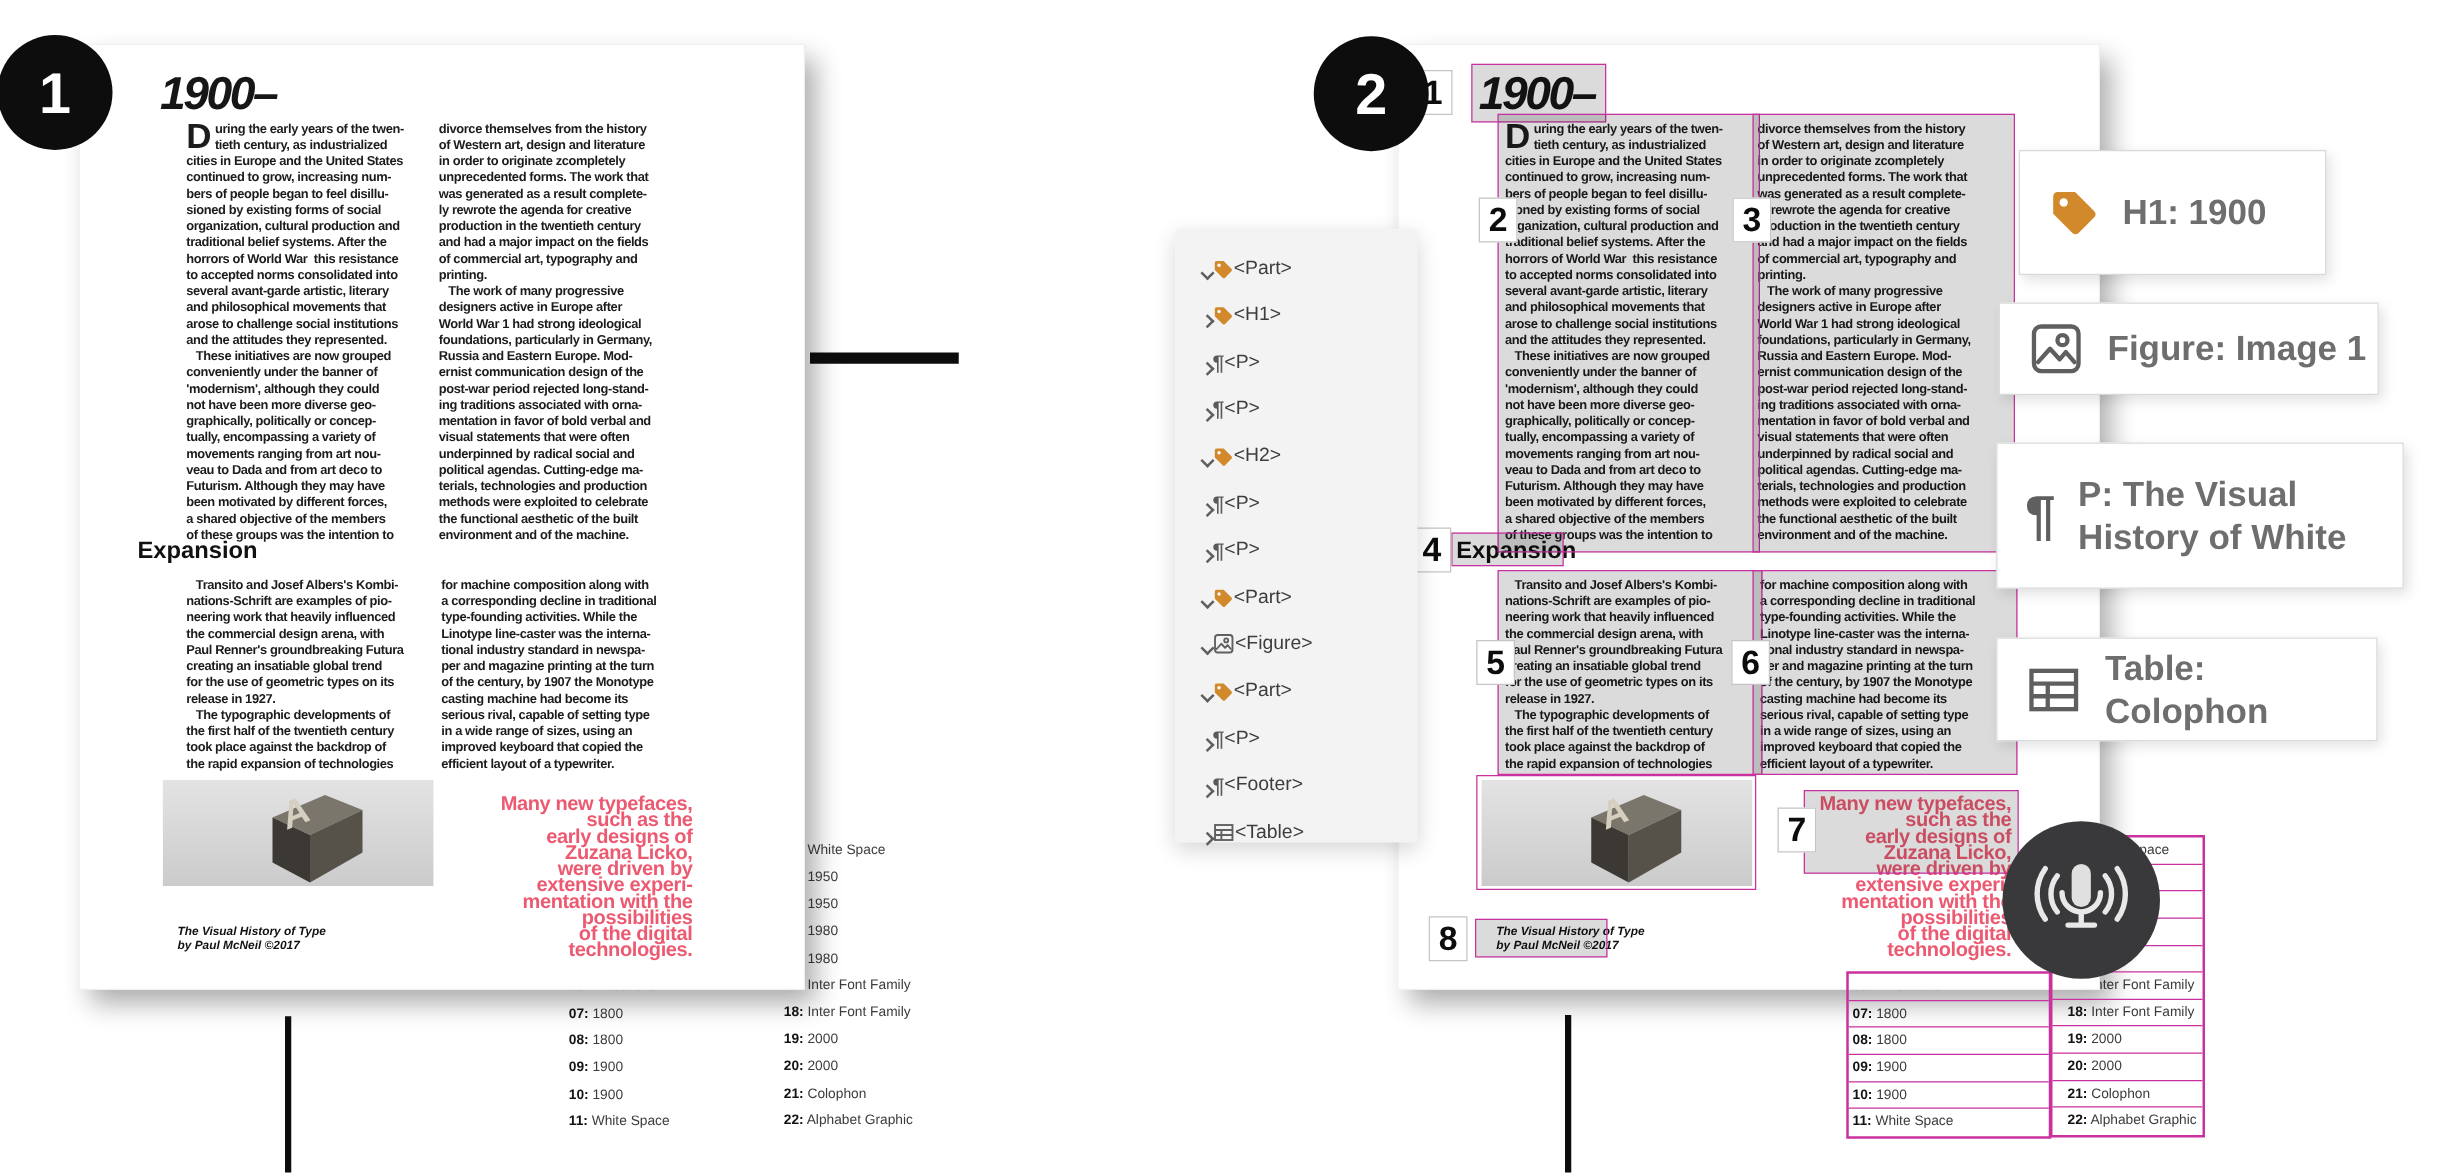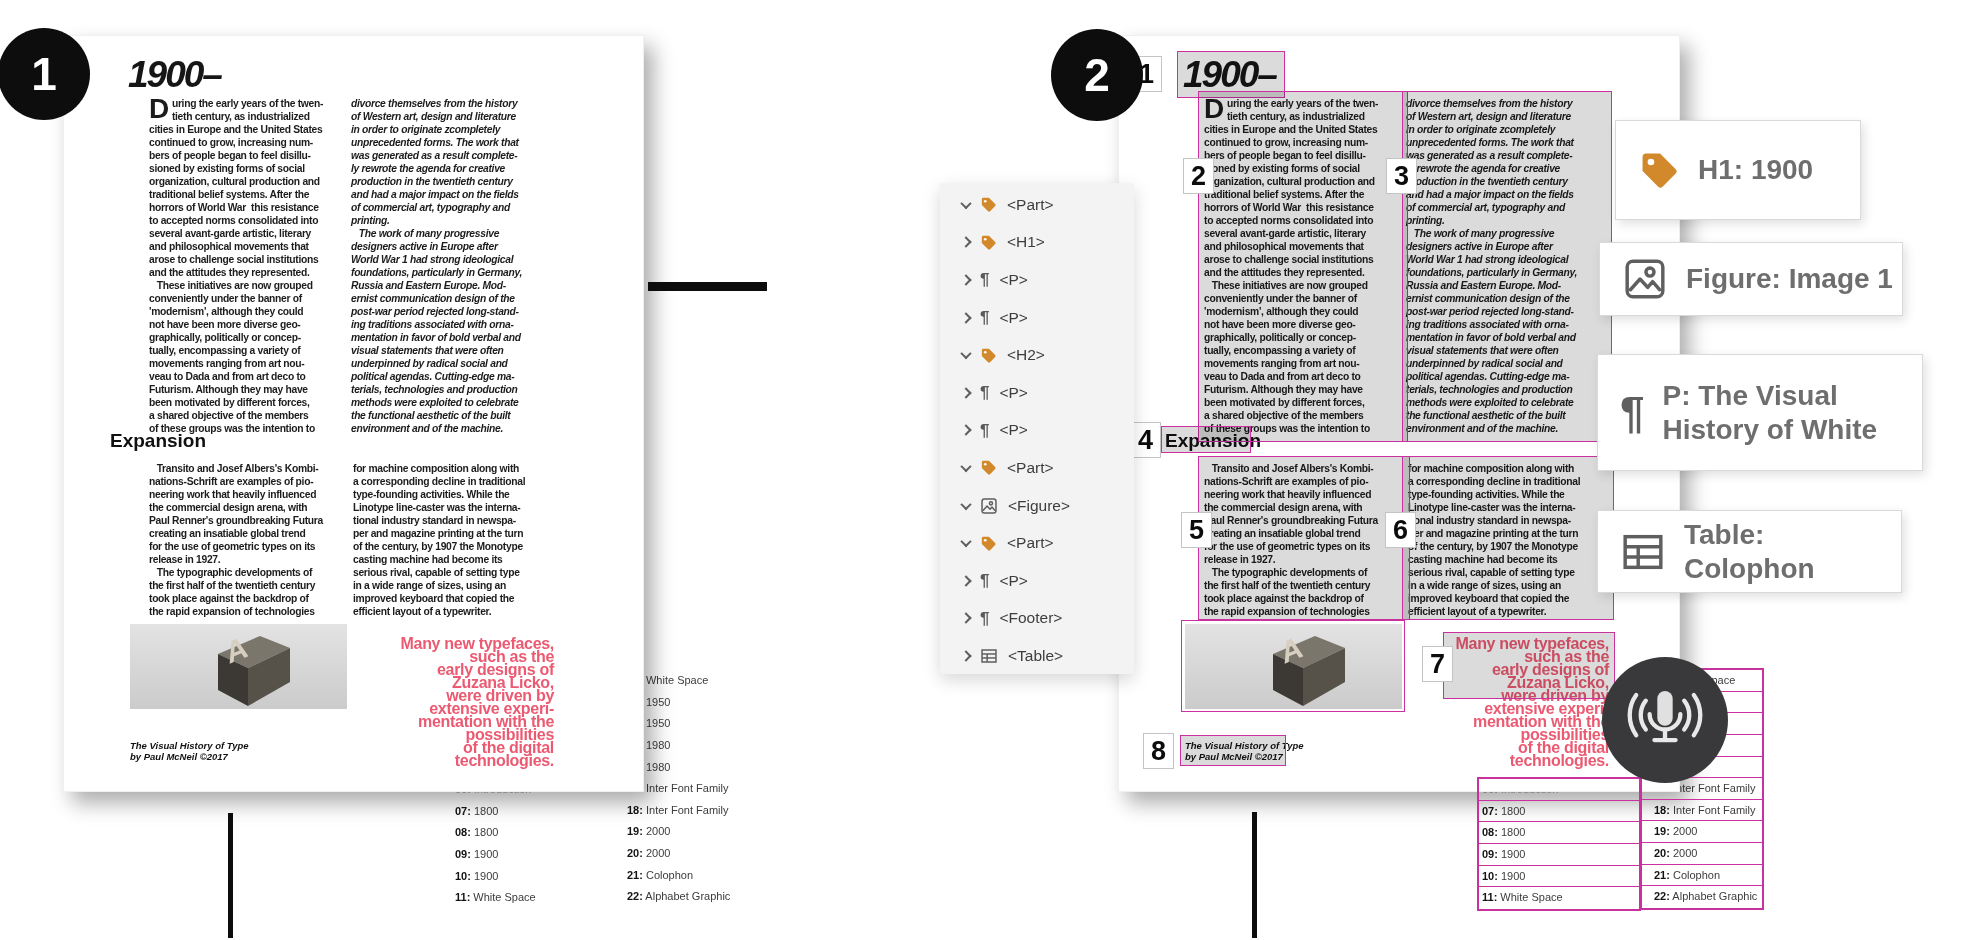--- a/index.html
+++ b/index.html
@@ -21,30 +21,30 @@
   .page{position:absolute;top:35px;height:757px;background:#fff;border:1px solid #f0f0f0;
     box-shadow:9px 11px 20px rgba(0,0,0,.33);z-index:2;}
   .page-a{left:63px;width:581px;}
   .page-b{left:1118px;width:562px;}
 
   .doc-title{position:absolute;left:64px;top:18px;font-size:37px;font-weight:700;font-style:italic;
     letter-spacing:-2px;color:#161616;}
   .col{position:absolute;width:198px;font-size:10.3px;line-height:13px;font-weight:700;
     letter-spacing:-.3px;color:#1c1c1c;white-space:pre-wrap;text-align:left;}
   .col-1{left:85px;top:61px;}
-  .col-2{left:287px;top:61px;font-style:italic;}
+  .col-2{left:287px;top:61px;}
   .col-3{left:85px;top:426px;}
   .col-4{left:289px;top:426px;}
   .drop-cap{float:left;font-size:28px;line-height:24px;font-weight:700;padding-right:3px;}
   .section-heading{position:absolute;left:46px;top:394px;font-size:19px;font-weight:700;color:#111;}
 
   .figure-img{position:absolute;left:66px;top:588px;width:217px;height:85px;overflow:hidden;}
   .pink-note{position:absolute;left:330px;top:601px;width:160px;font-size:16px;line-height:13px;
     font-weight:700;letter-spacing:-.3px;color:var(--pink);white-space:pre-wrap;text-align:right;}
-  .doc-footer{position:absolute;left:66px;top:704px;font-size:9.5px;line-height:11px;font-weight:700;
+  .doc-footer{position:absolute;left:78px;top:704px;font-size:9.5px;line-height:11px;font-weight:700;
     font-style:italic;color:#111;white-space:pre-wrap;}
 
   
   .doc-table{position:absolute;top:662px;width:480px;height:262px;z-index:1;}
   .doc-table .tcol{position:absolute;}
   .doc-table .tcol-left{left:18px;top:117px;}
   .doc-table .tcol-right{left:190px;top:8px;}
   .t-row{height:21.64px;line-height:21.64px;font-size:11px;color:#3c3c3c;white-space:nowrap;}
   .t-row b{color:#141414;text-align:center;}
   .t-row.dim, .t-row.dim b{color:#b3b3b3;}
@@ -63,21 +63,21 @@
   
   .hl{position:absolute;background:rgba(0,0,0,.14);border:1.6px solid var(--magenta);z-index:5;}
   .hl.no-fill{background:transparent;}
   .idx-label{position:absolute;width:31px;height:36px;background:#fff;border:1px solid #c4c4c4;
     color:#0c0c0c;font-size:27px;font-weight:700;display:flex;align-items:center;justify-content:center;
     z-index:6;}
 
   
   .tag-panel{position:absolute;left:940px;top:183px;width:194px;height:491px;background:#f3f3f3;
     border-radius:3px;box-shadow:0 6px 18px rgba(0,0,0,.16);z-index:7;padding:3px 0 0 22px;}
-  .tree-row{height:37.6px;display:flex;align-items:center;gap:10px;}
+  .tree-row{height:37.6px;display:flex;align-items:flex-end;}
   .chev{width:8px;height:8px;border-right:2.2px solid #5f5f5f;border-bottom:2.2px solid #5f5f5f;
     flex:0 0 auto;}
   .chev.down{transform:rotate(45deg) translate(-1px,-1px);}
   .chev.right{transform:rotate(-45deg);}
   .tree-label{font-size:15.5px;color:#3d3d3d;}
   .icon{display:inline-flex;align-items:center;justify-content:center;flex:0 0 auto;}
   .icon svg{display:block;}
   .para-glyph{font-weight:700;color:#5a5a5a;font-size:17px;line-height:1;}
 
   

